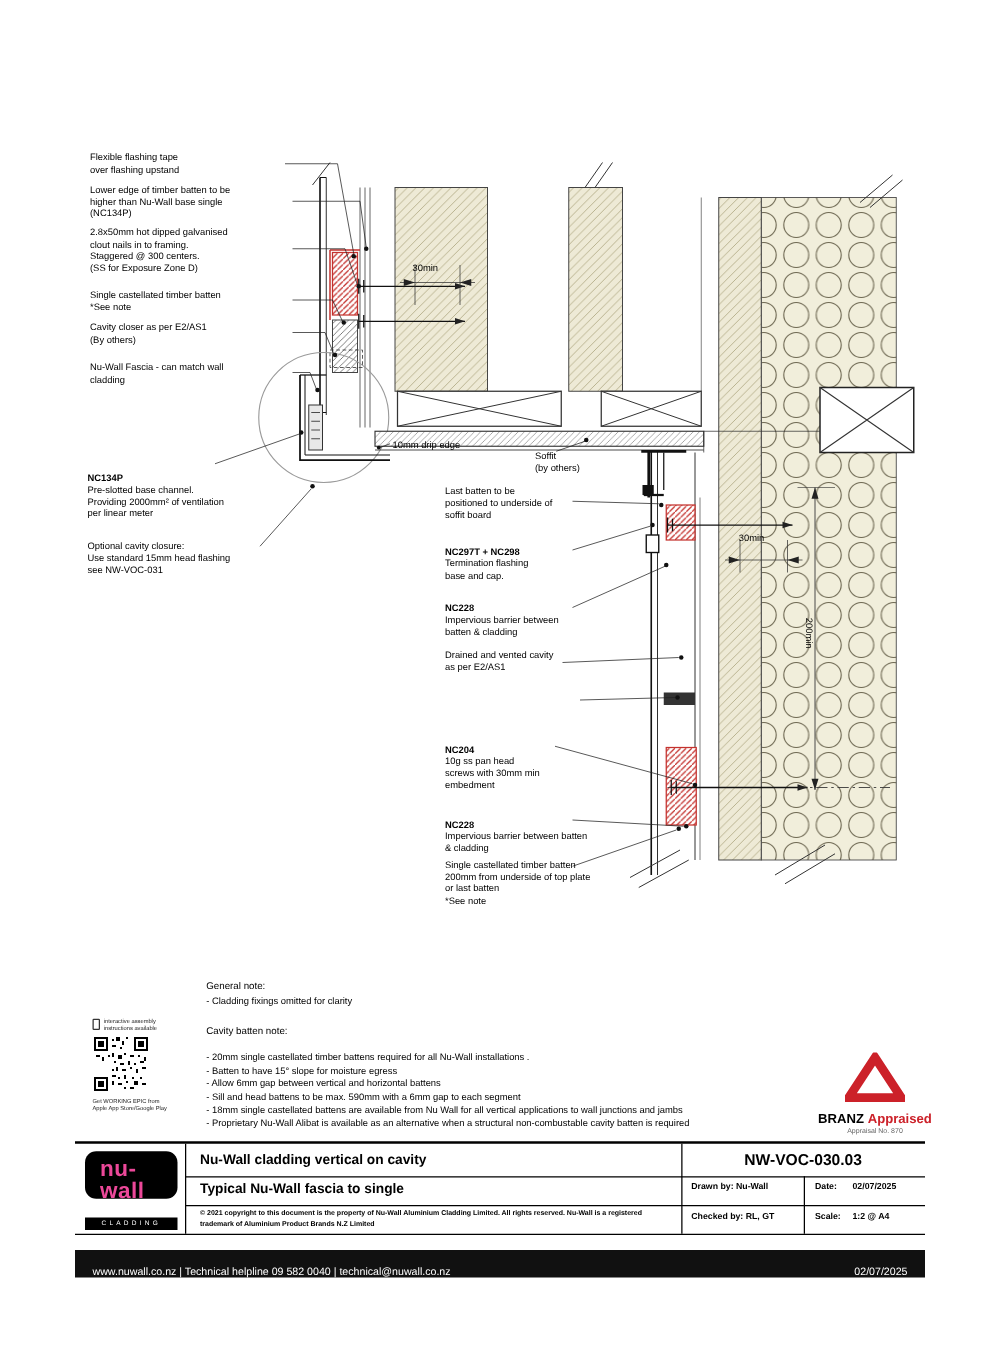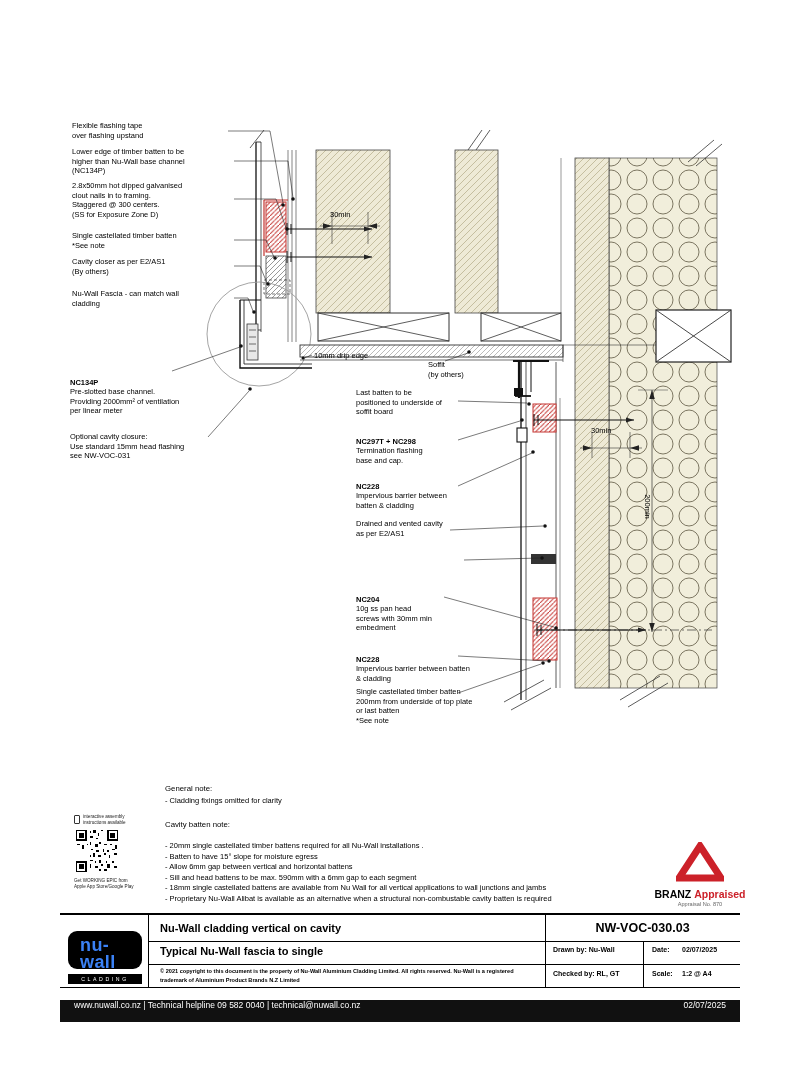--- a/index.html
+++ b/index.html
@@ -28,28 +28,28 @@
   .branzno{font-size:5.6px;color:#666;margin-top:1px}
   
   .tblock{position:absolute;left:60px;top:913px;width:680px;height:75px;
           border-top:2.5px solid #000;border-bottom:1.5px solid #000}
   .tbline{position:absolute;background:#000}
   .tb-title{position:absolute;left:100px;top:7px;font-size:11px;font-weight:700}
   .tb-sub{position:absolute;left:100px;top:30px;font-size:11px;font-weight:700}
   .tb-copy{position:absolute;left:100px;top:52px;width:378px;font-size:5.6px;font-weight:700;line-height:1.55}
   .tb-num{position:absolute;left:485px;width:195px;top:6px;text-align:center;font-size:12.5px;font-weight:700}
   .tb-cell{position:absolute;font-size:7px;font-weight:700;white-space:nowrap}
-  .nwlogo{position:absolute;left:8px;top:16px;width:74px;height:38px;background:#000;border-radius:9px;
-          color:#3b82f6;padding:6px 0 0 12px}
+  .nwlogo{position:absolute;left:8px;top:6px;width:74px;height:38px;background:#000;border-radius:9px;
+          color:#ec4899;padding:6px 0 0 12px}
   .nwlogo div{font-size:18px;font-weight:700;line-height:.95;letter-spacing:.4px}
   .nwcladding{position:absolute;left:8px;top:59px;width:74px;height:10px;background:#000;color:#fff;
           font-size:5.2px;letter-spacing:2.6px;text-align:center;line-height:10px}
   
   .footer{position:absolute;left:60px;top:1000px;width:680px;height:22px;background:#111;color:#fff;
-          font-size:8.5px;display:flex;align-items:flex-start;justify-content:space-between;padding:0 14px}
+          font-size:8.5px;display:flex;align-items:flex-end;justify-content:space-between;padding:0 14px}
 </style>
 </head>
 <body>
 
 <div class="page">
 
   <svg class="draw" width="800" height="780" viewBox="0 0 800 780">
     <defs>
       <pattern id="timber" width="7" height="7" patternUnits="userSpaceOnUse">
         <rect width="7" height="7" fill="#eeead6"></rect>
@@ -211,21 +211,21 @@
       <path d="M458,656 L547,661"></path>
         <circle cx="549" cy="661" r="1.8" fill="#111" stroke="none"></circle>
       <path d="M458,693 L541,664"></path>
         <circle cx="543" cy="663" r="1.8" fill="#111" stroke="none"></circle>
     </g>
   </svg>
 
   <div class="callout" style="left:72px;top:121px;width:158px">Flexible flashing tape
 over flashing upstand</div>
   <div class="callout" style="left:72px;top:147px;width:162px">Lower edge of timber batten to be
-higher than Nu-Wall base channel
+higher than Nu-Wall base single
 (NC134P)</div>
   <div class="callout" style="left:72px;top:181px;width:162px">2.8x50mm hot dipped galvanised
 clout nails in to framing.
 Staggered @ 300 centers.
 (SS for Exposure Zone D)</div>
   <div class="callout" style="left:72px;top:231px;width:162px">Single castellated timber batten
 *See note</div>
   <div class="callout" style="left:72px;top:257px;width:162px">Cavity closer as per E2/AS1
 (By others)</div>
   <div class="callout" style="left:72px;top:289px;width:162px">Nu-Wall Fascia - can match wall

